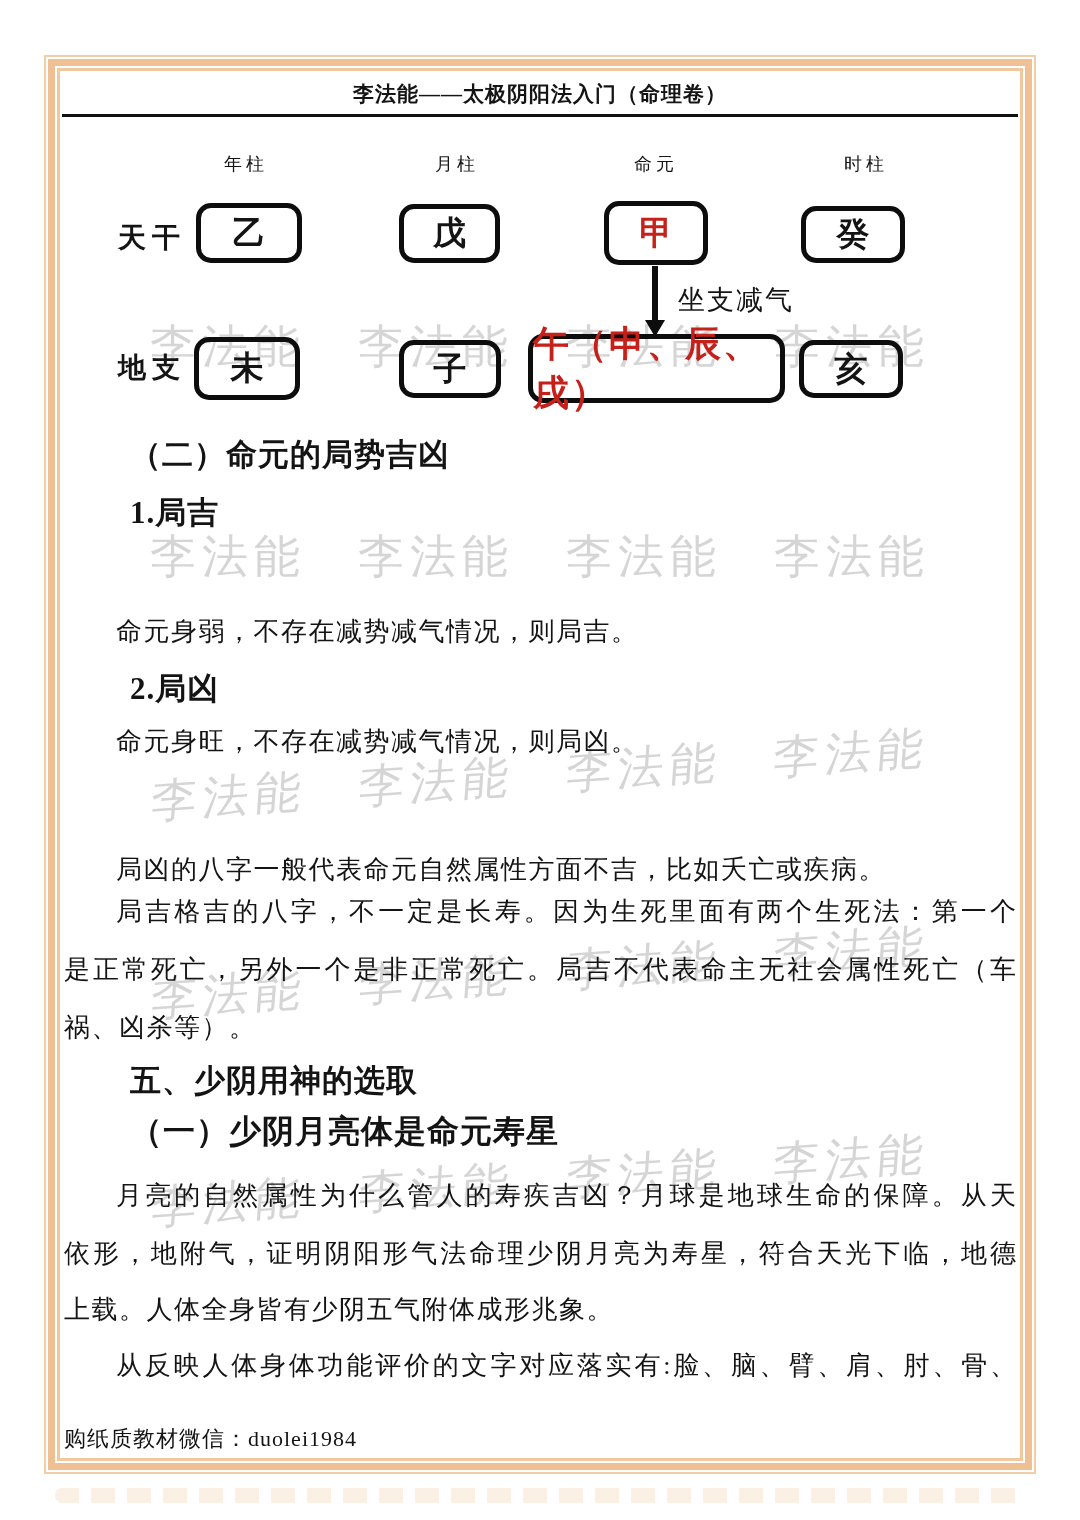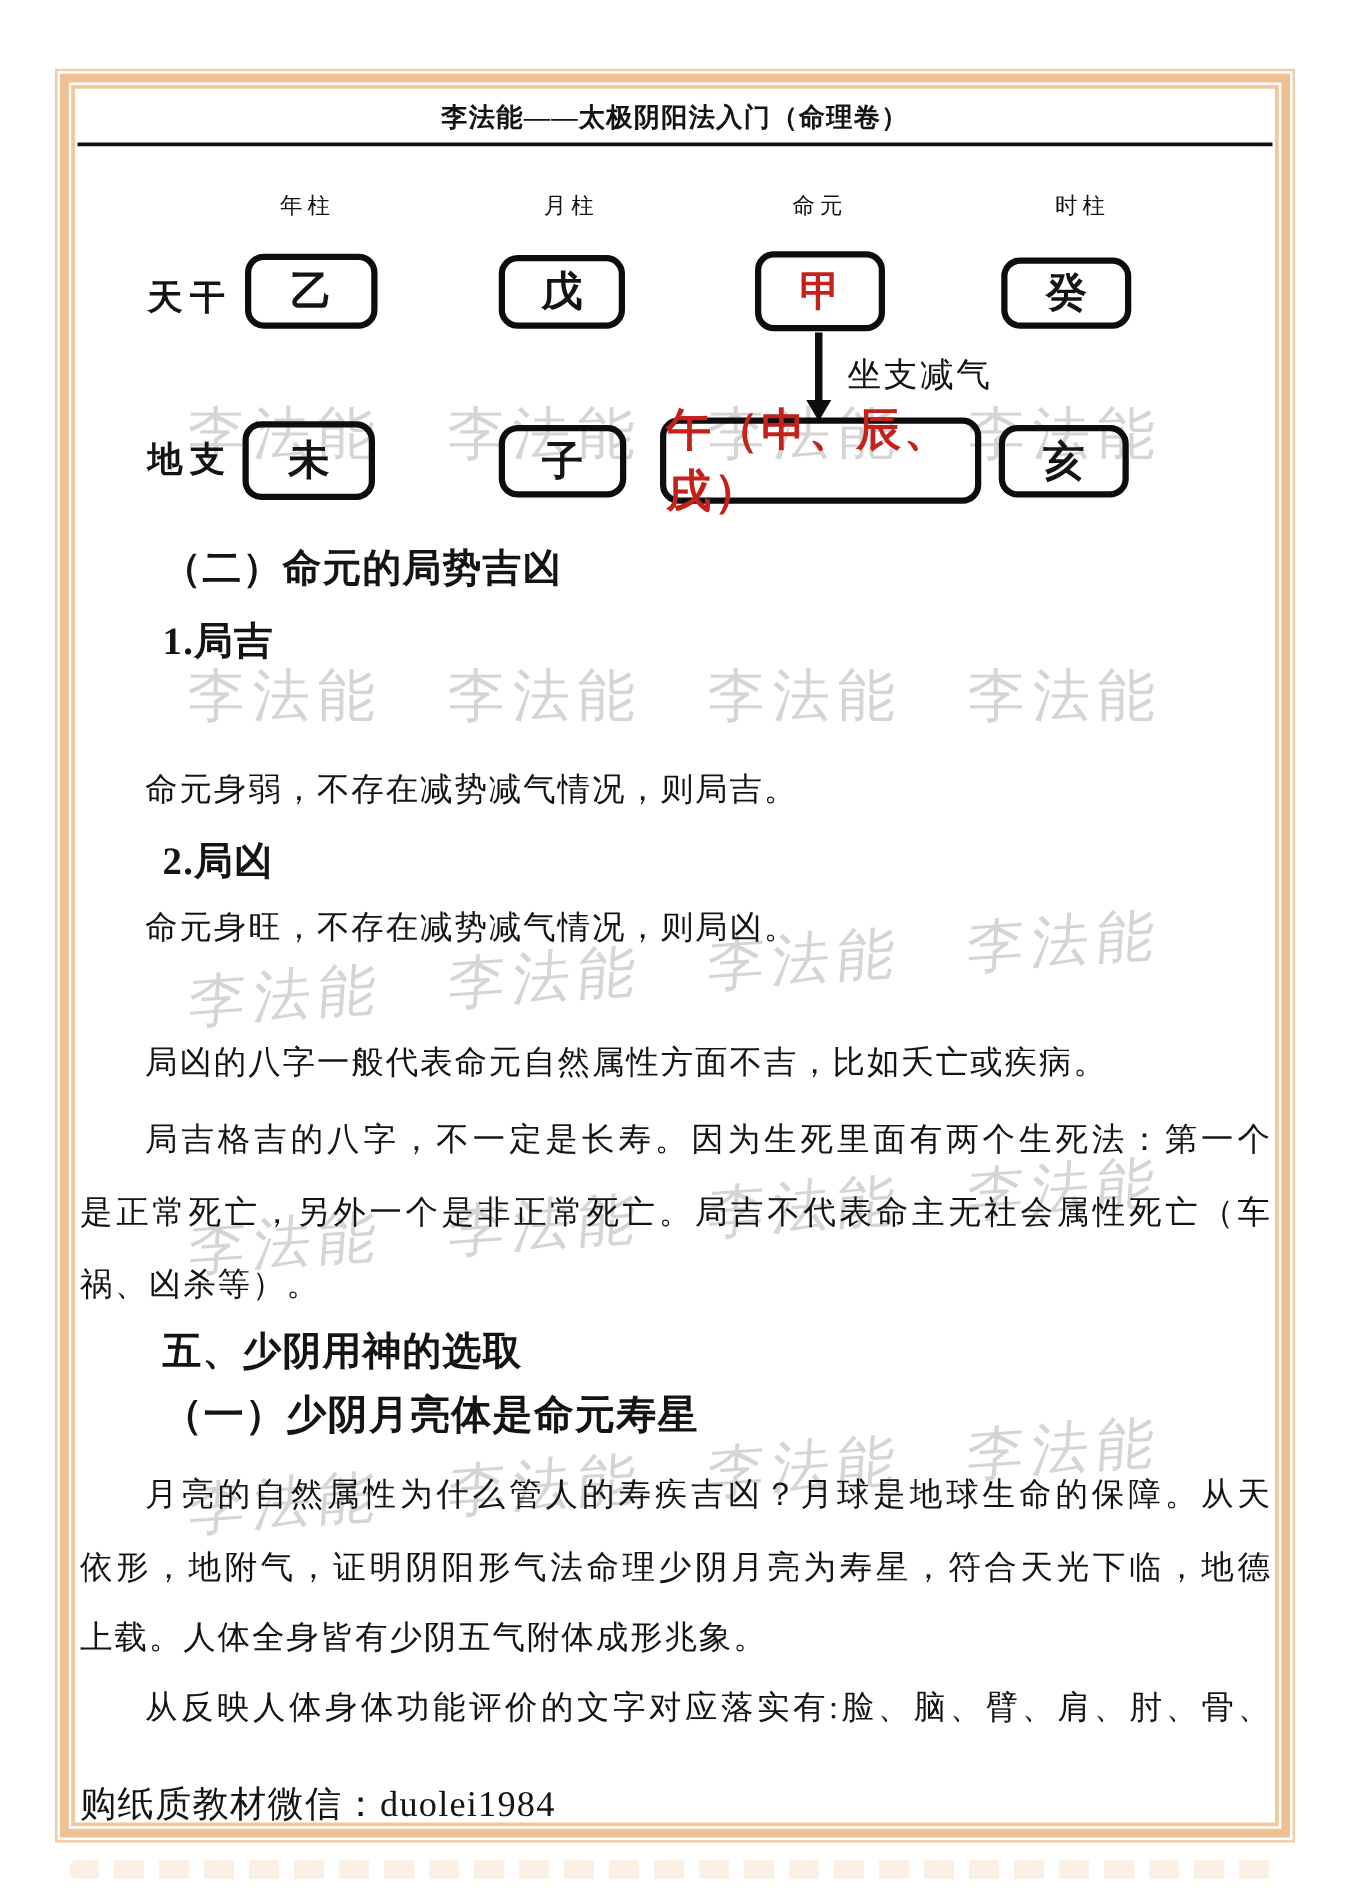--- a/index.html
+++ b/index.html
@@ -34,21 +34,21 @@
   .h-big { font-size:31px; font-weight:bold; letter-spacing:1px; white-space:nowrap; }
   .bline { left:64px; font-size:26px; text-indent:2em; letter-spacing:1.5px; white-space:nowrap; }
   .jline { left:64px; width:952px; font-size:26px; text-align:justify; text-align-last:justify; }
   .jindent { text-indent:2em; }
   .pline { left:64px; font-size:26px; letter-spacing:1.5px; white-space:nowrap; }
 
   .wm-row { position:absolute; left:150px; width:780px; display:flex; justify-content:space-between;
     font-size:46px; color:#9d9d9d; opacity:0.42; letter-spacing:6px; white-space:nowrap; }
   .wm-tilt { transform:rotate(-4deg) skewX(-8deg); }
 
-  .footer-left { left:64px; top:1424px; font-size:29px; letter-spacing:1px; white-space:nowrap; }
+  .footer-left { left:64px; top:1424px; font-size:22px; letter-spacing:1px; white-space:nowrap; }
   .footer-center { left:0; top:1420px; width:100%; text-align:center; font-size:26px; }
   .footer-right { right:58px; top:1424px; font-size:21px; letter-spacing:1px; white-space:nowrap; }
 
   .next-page-edge { left:55px; right:55px; top:1488px; height:15px; opacity:0.5; border-radius:7px;
     background:repeating-linear-gradient(90deg, rgba(241,200,157,0.55) 0 24px, rgba(255,255,255,0) 24px 36px); }
 </style>
 </head>
 <body>
 
 <div class="wm-layer">
@@ -114,21 +114,21 @@
   <div class="abs pillar-box" style="left:194px; top:337px; width:106px; height:63px;">未</div>
   <div class="abs pillar-box" style="left:399px; top:340px; width:102px; height:58px;">子</div>
   <div class="abs pillar-box red-text" style="left:528px; top:334px; width:257px; height:69px; font-size:36px; letter-spacing:2px;">午（申、辰、戌）</div>
   <div class="abs pillar-box" style="left:799px; top:340px; width:104px; height:58px;">亥</div>
 
   <div class="abs h-big" style="left:130px; top:434px;">（二）命元的局势吉凶</div>
   <div class="abs h-big" style="left:130px; top:492px;">1.局吉</div>
   <div class="abs bline" style="top:614px;">命元身弱，不存在减势减气情况，则局吉。</div>
   <div class="abs h-big" style="left:130px; top:668px;">2.局凶</div>
   <div class="abs bline" style="top:724px;">命元身旺，不存在减势减气情况，则局凶。</div>
-  <div class="abs bline" style="top:832px;">局凶的八字一般代表命元自然属性方面不吉，比如夭亡或疾病。</div>
+  <div class="abs bline" style="top:852px;">局凶的八字一般代表命元自然属性方面不吉，比如夭亡或疾病。</div>
   <div class="abs jline jindent" style="top:894px;">局吉格吉的八字，不一定是长寿。因为生死里面有两个生死法：第一个</div>
   <div class="abs jline" style="top:952px;">是正常死亡，另外一个是非正常死亡。局吉不代表命主无社会属性死亡（车</div>
   <div class="abs pline" style="top:1010px;">祸、凶杀等）。</div>
 
   <div class="abs h-big" style="left:130px; top:1060px;">五、少阴用神的选取</div>
   <div class="abs h-big" style="left:130px; top:1110px; font-size:32px;text-align:center;">（一）少阴月亮体是命元寿星</div>
   <div class="abs jline jindent" style="top:1178px;">月亮的自然属性为什么管人的寿疾吉凶？月球是地球生命的保障。从天</div>
   <div class="abs jline" style="top:1236px;">依形，地附气，证明阴阳形气法命理少阴月亮为寿星，符合天光下临，地德</div>
   <div class="abs pline" style="top:1292px;">上载。人体全身皆有少阴五气附体成形兆象。</div>
   <div class="abs jline jindent" style="top:1348px;">从反映人体身体功能评价的文字对应落实有:脸、脑、臂、肩、肘、骨、</div>

